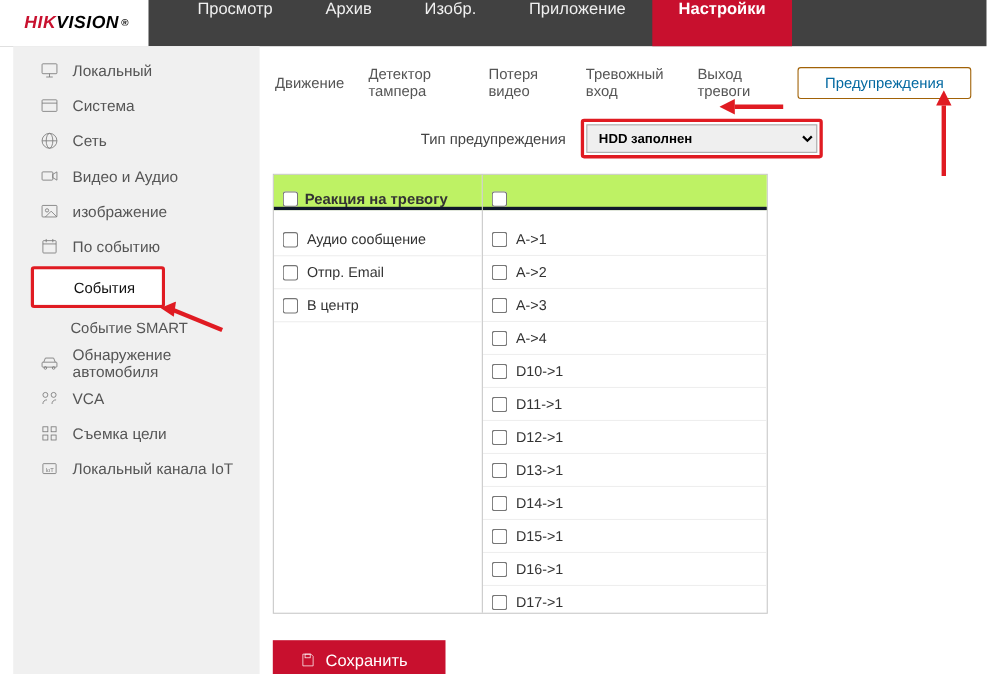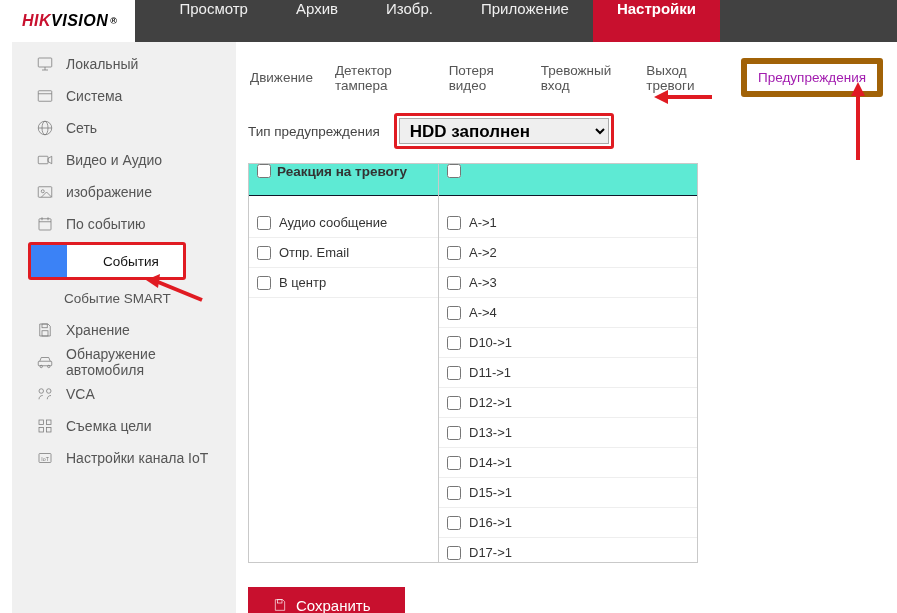--- a/index.html
+++ b/index.html
@@ -64,86 +64,87 @@
     gap: 12px;
     color: #555;
     cursor: pointer;
     font-size: 14px;
   }
   .side-item.sub { padding-left: 52px; font-size: 13.5px; }
   .side-item .icon { width: 18px; height: 18px; flex: 0 0 18px; display:flex; align-items:center; justify-content:center; }
   .side-item .icon svg { stroke:#777; fill:none; }
 
   .highlight-red { border: 3px solid #e01b22; border-radius: 3px; }
-  .side-active-wrap { display:inline-block; background:#3b82f6;padding-left:36px; }
+  .side-active-wrap { display:inline-block; background:#15803d; }
   .side-item.active { background:#fff; color:#111; }
 
   
   .content { flex: 1; padding: 0 14px 0 8px; position: relative; }
 
   .subtabs {
     display: flex;
     align-items: center;
     gap: 18px;
     padding: 16px 0 10px 4px;
     font-size: 13.5px;
     color: #555;
   }
   .subtab { cursor:pointer; padding: 2px 2px; }
   .subtab.active-red {
-    border: 6px solid #a16207;
+    border: 1px solid #a16207;
     border-radius: 3px;
-    padding: 6px 11px;
-    color: #a21caf;
+    padding: 6px 24px;
+    color: #0369a1;
   }
 
   .field-row {
     display: flex;
     align-items: center;
     gap: 14px;
     margin: 6px 0 14px 4px;
+    justify-content: center;
   }
   .field-label { font-size: 13.5px; color:#444; }
 
   .select-wrap {
     border: 3px solid #e01b22;
     border-radius: 3px;
     padding: 2px;
   }
   select.exception {
     width: 210px;
     height: 26px;
     border: 1px solid #aaa;
-    font-size: 17px;
+    font-size: 12px;
     padding: 2px 6px;
     font-weight: 600;
   }
 
   
   .tables {
     display: flex;
     border: 1px solid #c9c9c9;
     width: 450px;
     height: 400px;
     margin-left: 4px;
   }
   .col {
     display: flex;
     flex-direction: column;
   }
   .col.left { width: 190px; border-right: 1px solid #c9c9c9; }
   .col.right { flex:1; position:relative; }
   .col-header {
-    display:flex; align-items:flex-start; gap:6px;
+    display:flex; align-items:flex-end; gap:6px;
     height: 32px;
     padding: 0 8px;
     font-weight: 600;
     font-size: 13.5px;
-    border-bottom: 1px solid #0f172a;
-    background:#5eead4;
+    border-bottom: 3px solid #0f172a;
+    background:#bef264;
   }
   .col-body {
     overflow-y: auto;
     flex: 1;
     scrollbar-width: auto;
     margin-top: 12px;
   }
   .row {
     display:flex; align-items:center; gap:8px;
     height: 30px;
@@ -279,30 +280,20 @@
       </span>
     </div>
 
     <div class="side-item sub">
       <span>Событие SMART</span>
     </div>
 
     <div class="side-item">
       <span class="icon">
           <svg width="18" height="18" viewBox="0 0 24 24">
-            <path d="M5 4h11l3 3v13H5z"></path>
-            <rect x="8" y="4" width="7" height="5"></rect>
-            <rect x="8" y="13" width="8" height="7"></rect>
-          </svg>
-        </span>
-      <span>Хранение</span>
-    </div>
-    <div class="side-item">
-      <span class="icon">
-          <svg width="18" height="18" viewBox="0 0 24 24">
             <rect x="3" y="11" width="18" height="6" rx="1"></rect>
             <path d="M5 11l2-5h10l2 5"></path>
             <circle cx="7" cy="18" r="1.6"></circle>
             <circle cx="17" cy="18" r="1.6"></circle>
           </svg>
         </span>
       <span>Обнаружение автомобиля</span>
     </div>
     <div class="side-item">
       <span class="icon">
@@ -325,21 +316,21 @@
         </span>
       <span>Съемка цели</span>
     </div>
     <div class="side-item">
       <span class="icon">
           <svg width="18" height="18" viewBox="0 0 24 24">
             <rect x="4" y="6" width="16" height="12" rx="1"></rect>
             <text x="7" y="16" font-size="7" stroke="none" fill="#777">IoT</text>
           </svg>
         </span>
-      <span>Настройки канала IoT</span>
+      <span>Локальный канала IoT</span>
     </div>
   </div>
 
   <div class="content">
 
     
     <div class="subtabs">
       <div class="subtab"><span>Движение</span></div>
       <div class="subtab"><span>Детектор тампера</span></div>
       <div class="subtab"><span>Потеря видео</span></div>

